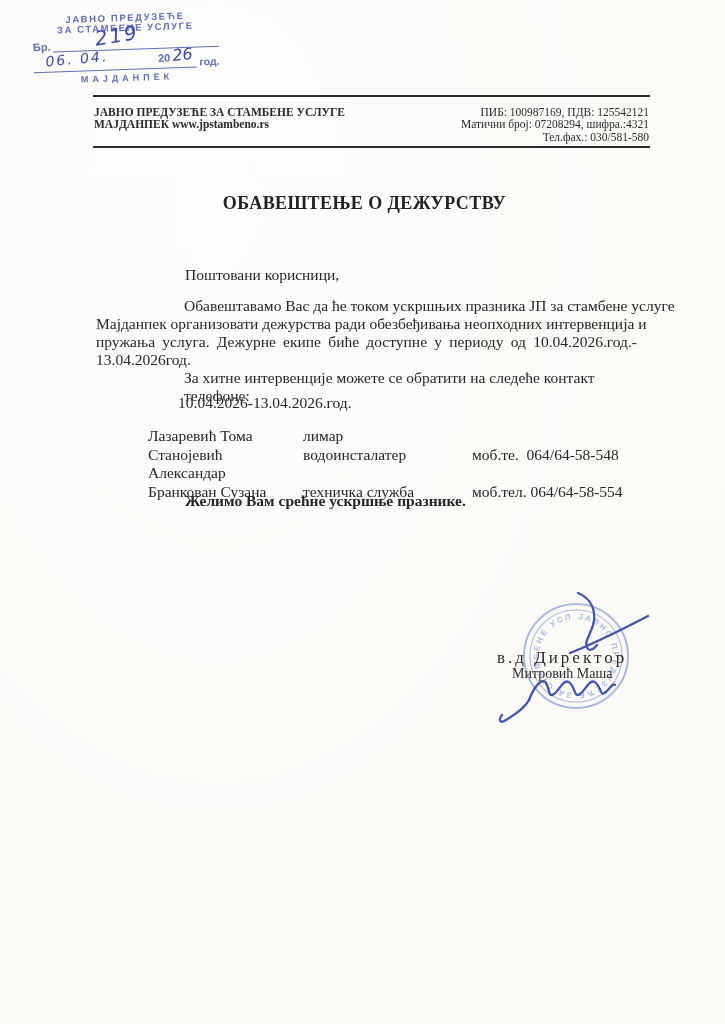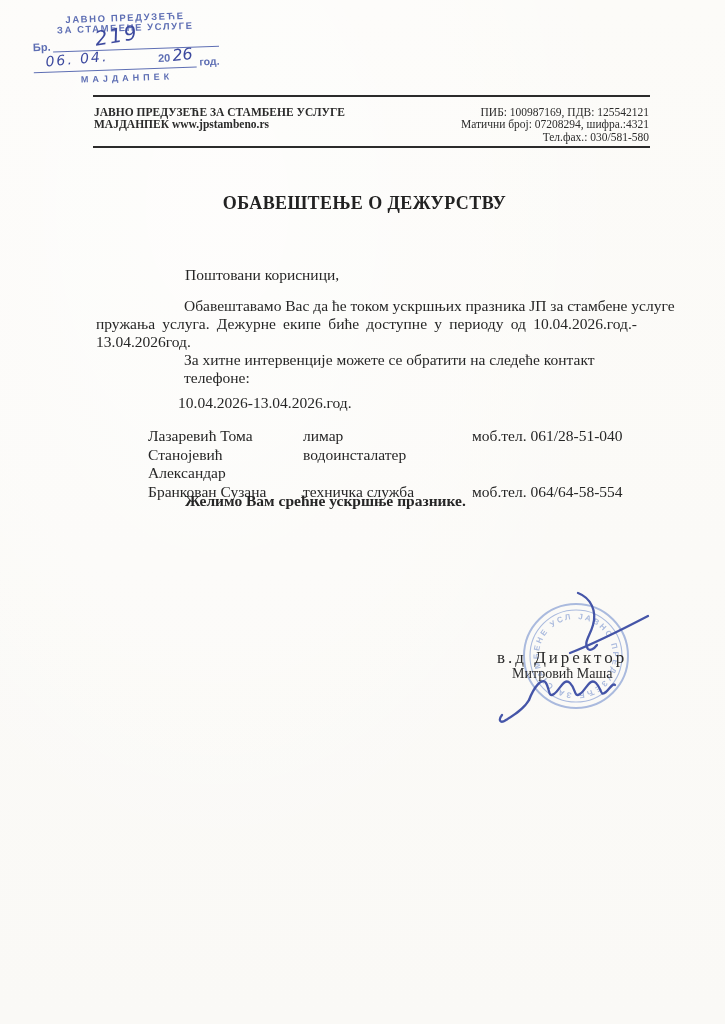--- a/index.html
+++ b/index.html
@@ -107,36 +107,37 @@
       <div>Тел.фах.: 030/581-580</div>
     </div>
   </div>
 
   <div class="doc-title">ОБАВЕШТЕЊЕ О ДЕЖУРСТВУ</div>
 
   <div class="greeting">Поштовани корисници,</div>
 
   <div class="para">
     <div class="jline first">Обавештавамо Вас да ће током ускршњих празника ЈП за стамбене услуге</div>
+    <div class="jline">Мајданпек организовати дежурства ради обезбеђивања неопходних интервенција и</div>
     <div class="jline">пружања услуга. Дежурне екипе биће доступне у периоду од 10.04.2026.год.-</div>
     <div class="lline">13.04.2026год.</div>
     <div class="lline ind">За хитне интервенције можете се обратити на следеће контакт телефоне:</div>
   </div>
 
   <div class="date-range">10.04.2026-13.04.2026.год.</div>
 
   <div class="contacts">
     <div class="c-row">
       <span class="c-name">Лазаревић Тома</span>
       <span class="c-role">лимар</span>
-      <span class="c-phone">моб.тел. 061/28-51-040</span>
     </div>
     <div class="c-row">
       <span class="c-name">Станојевић Александар</span>
       <span class="c-role">водоинсталатер</span>
+      <span class="c-phone">моб.те.  064/64-58-548</span>
     </div>
     <div class="c-row">
       <span class="c-name">Бранкован Сузана</span>
       <span class="c-role">техничка служба</span>
       <span class="c-phone">моб.тел. 064/64-58-554</span>
     </div>
   </div>
 
   <div class="closing">Желимо Вам срећне ускршње празнике.</div>
 

